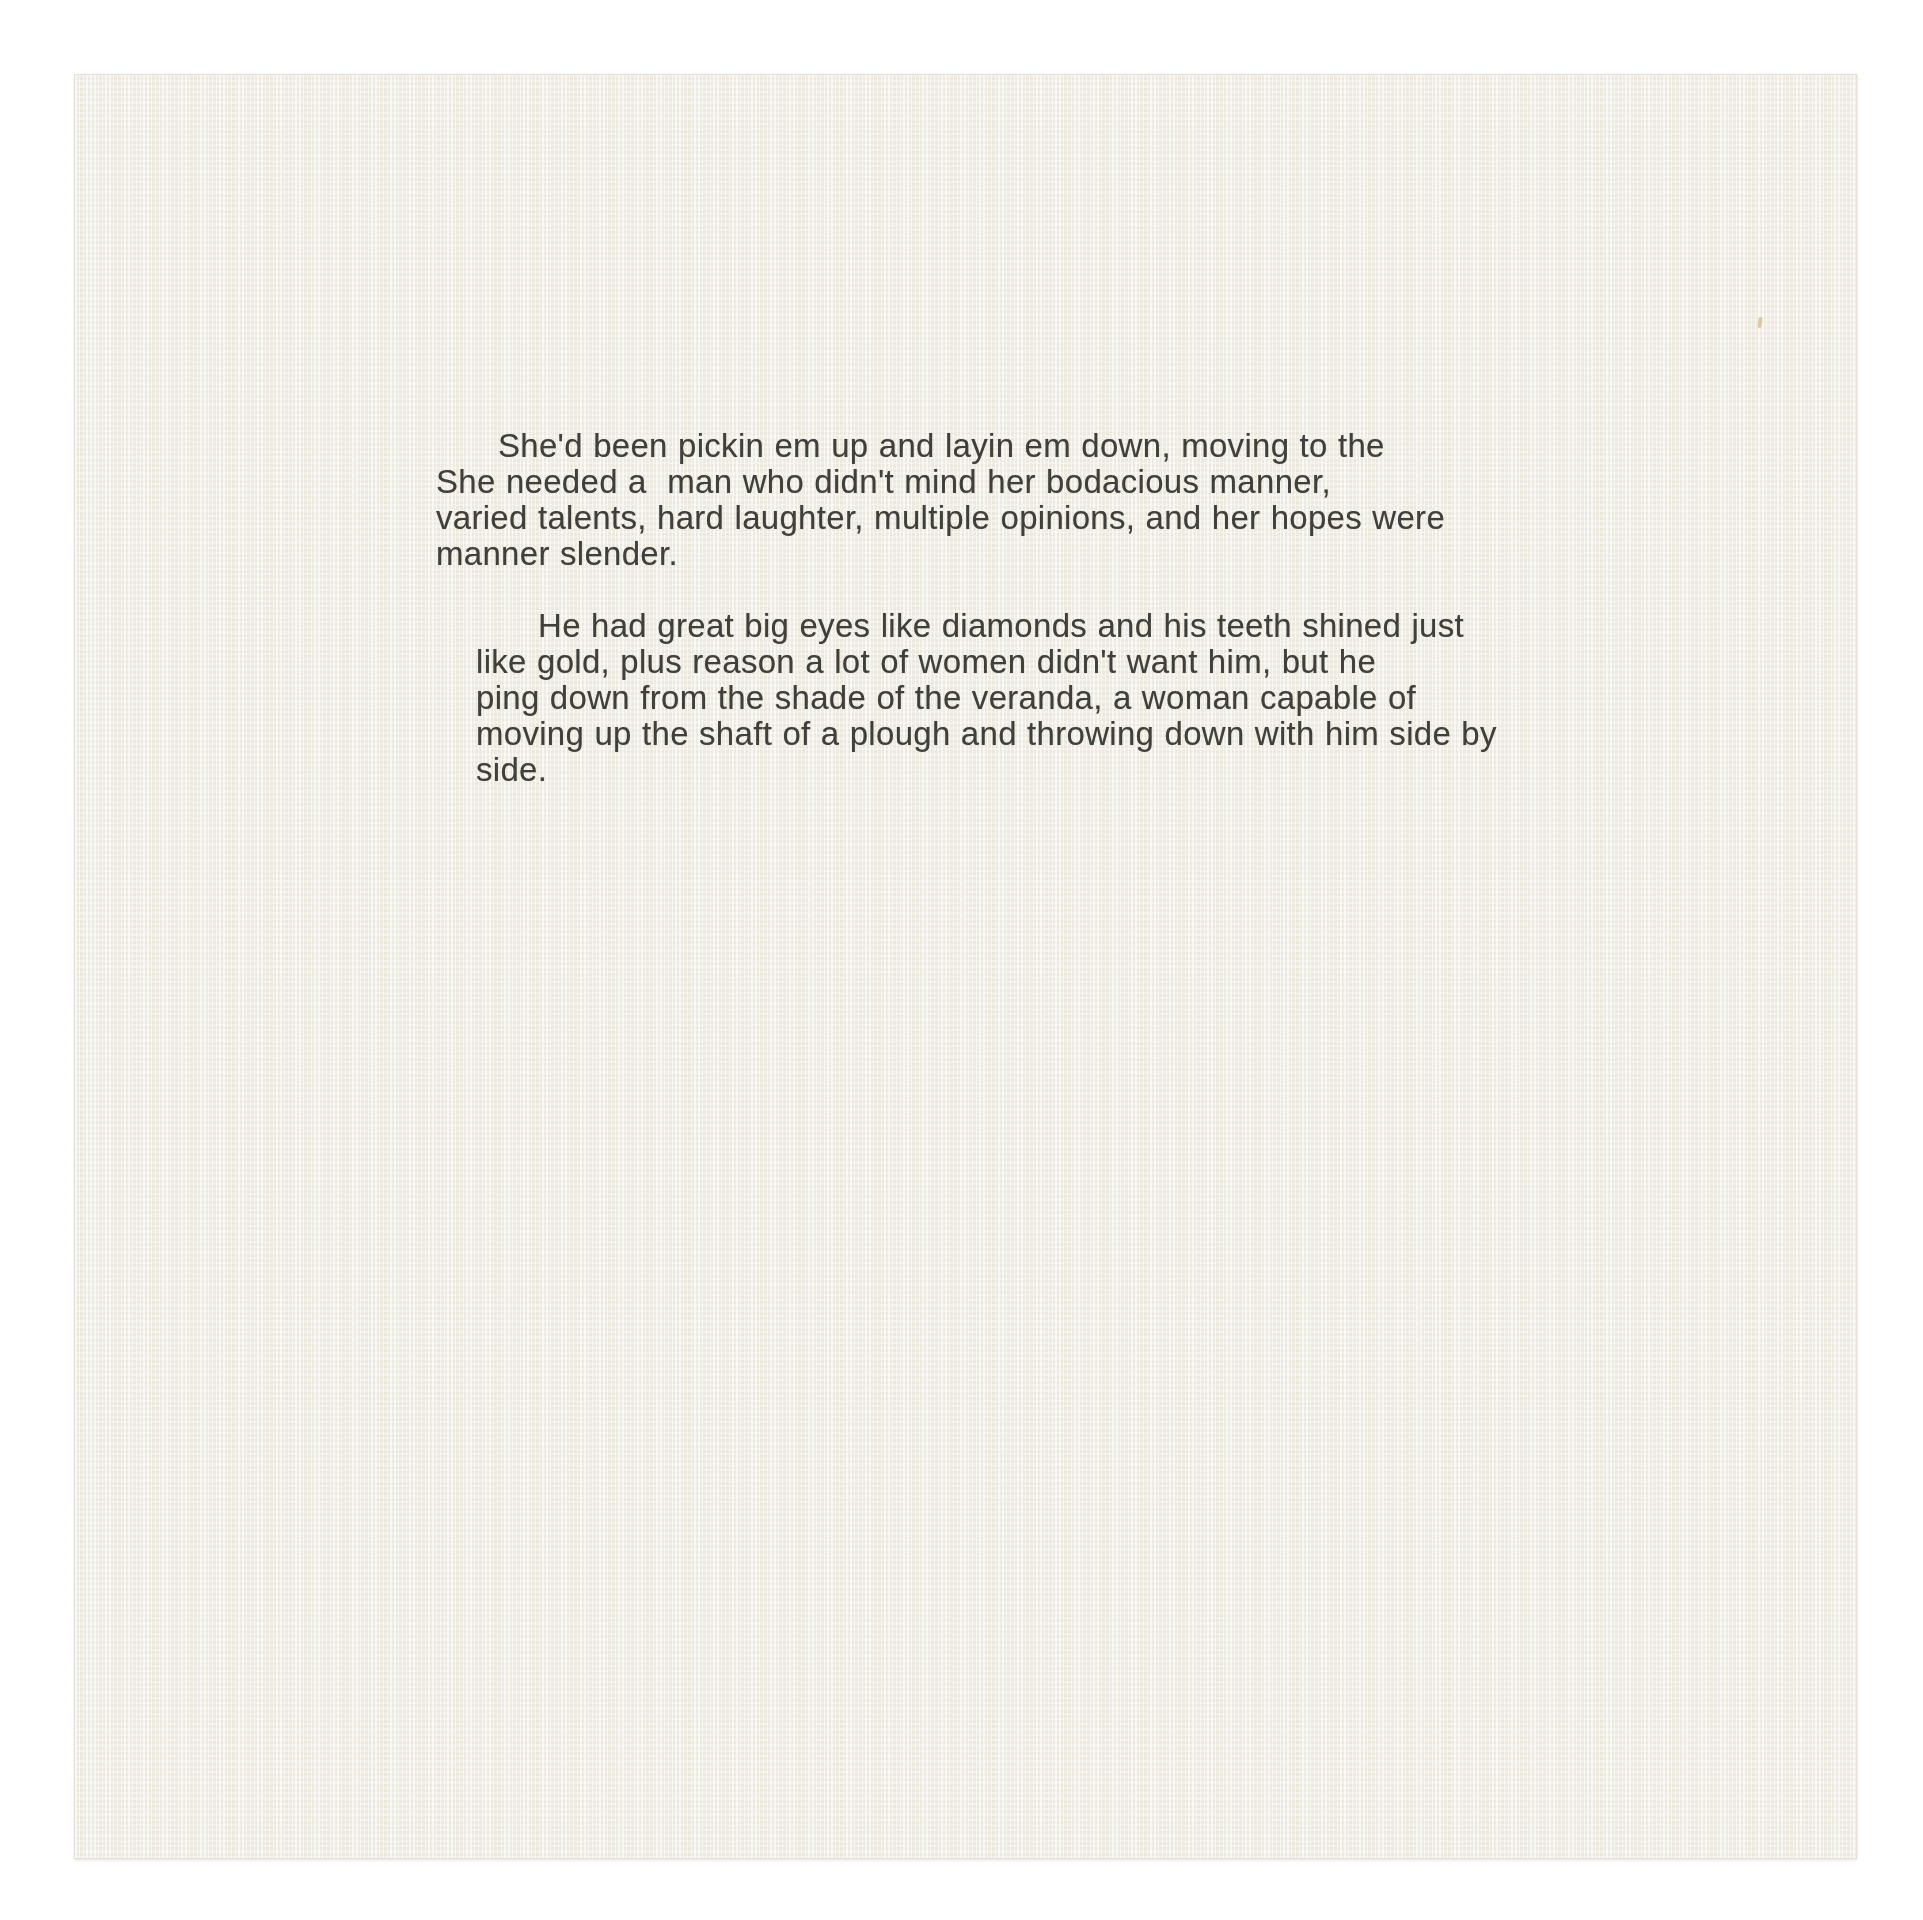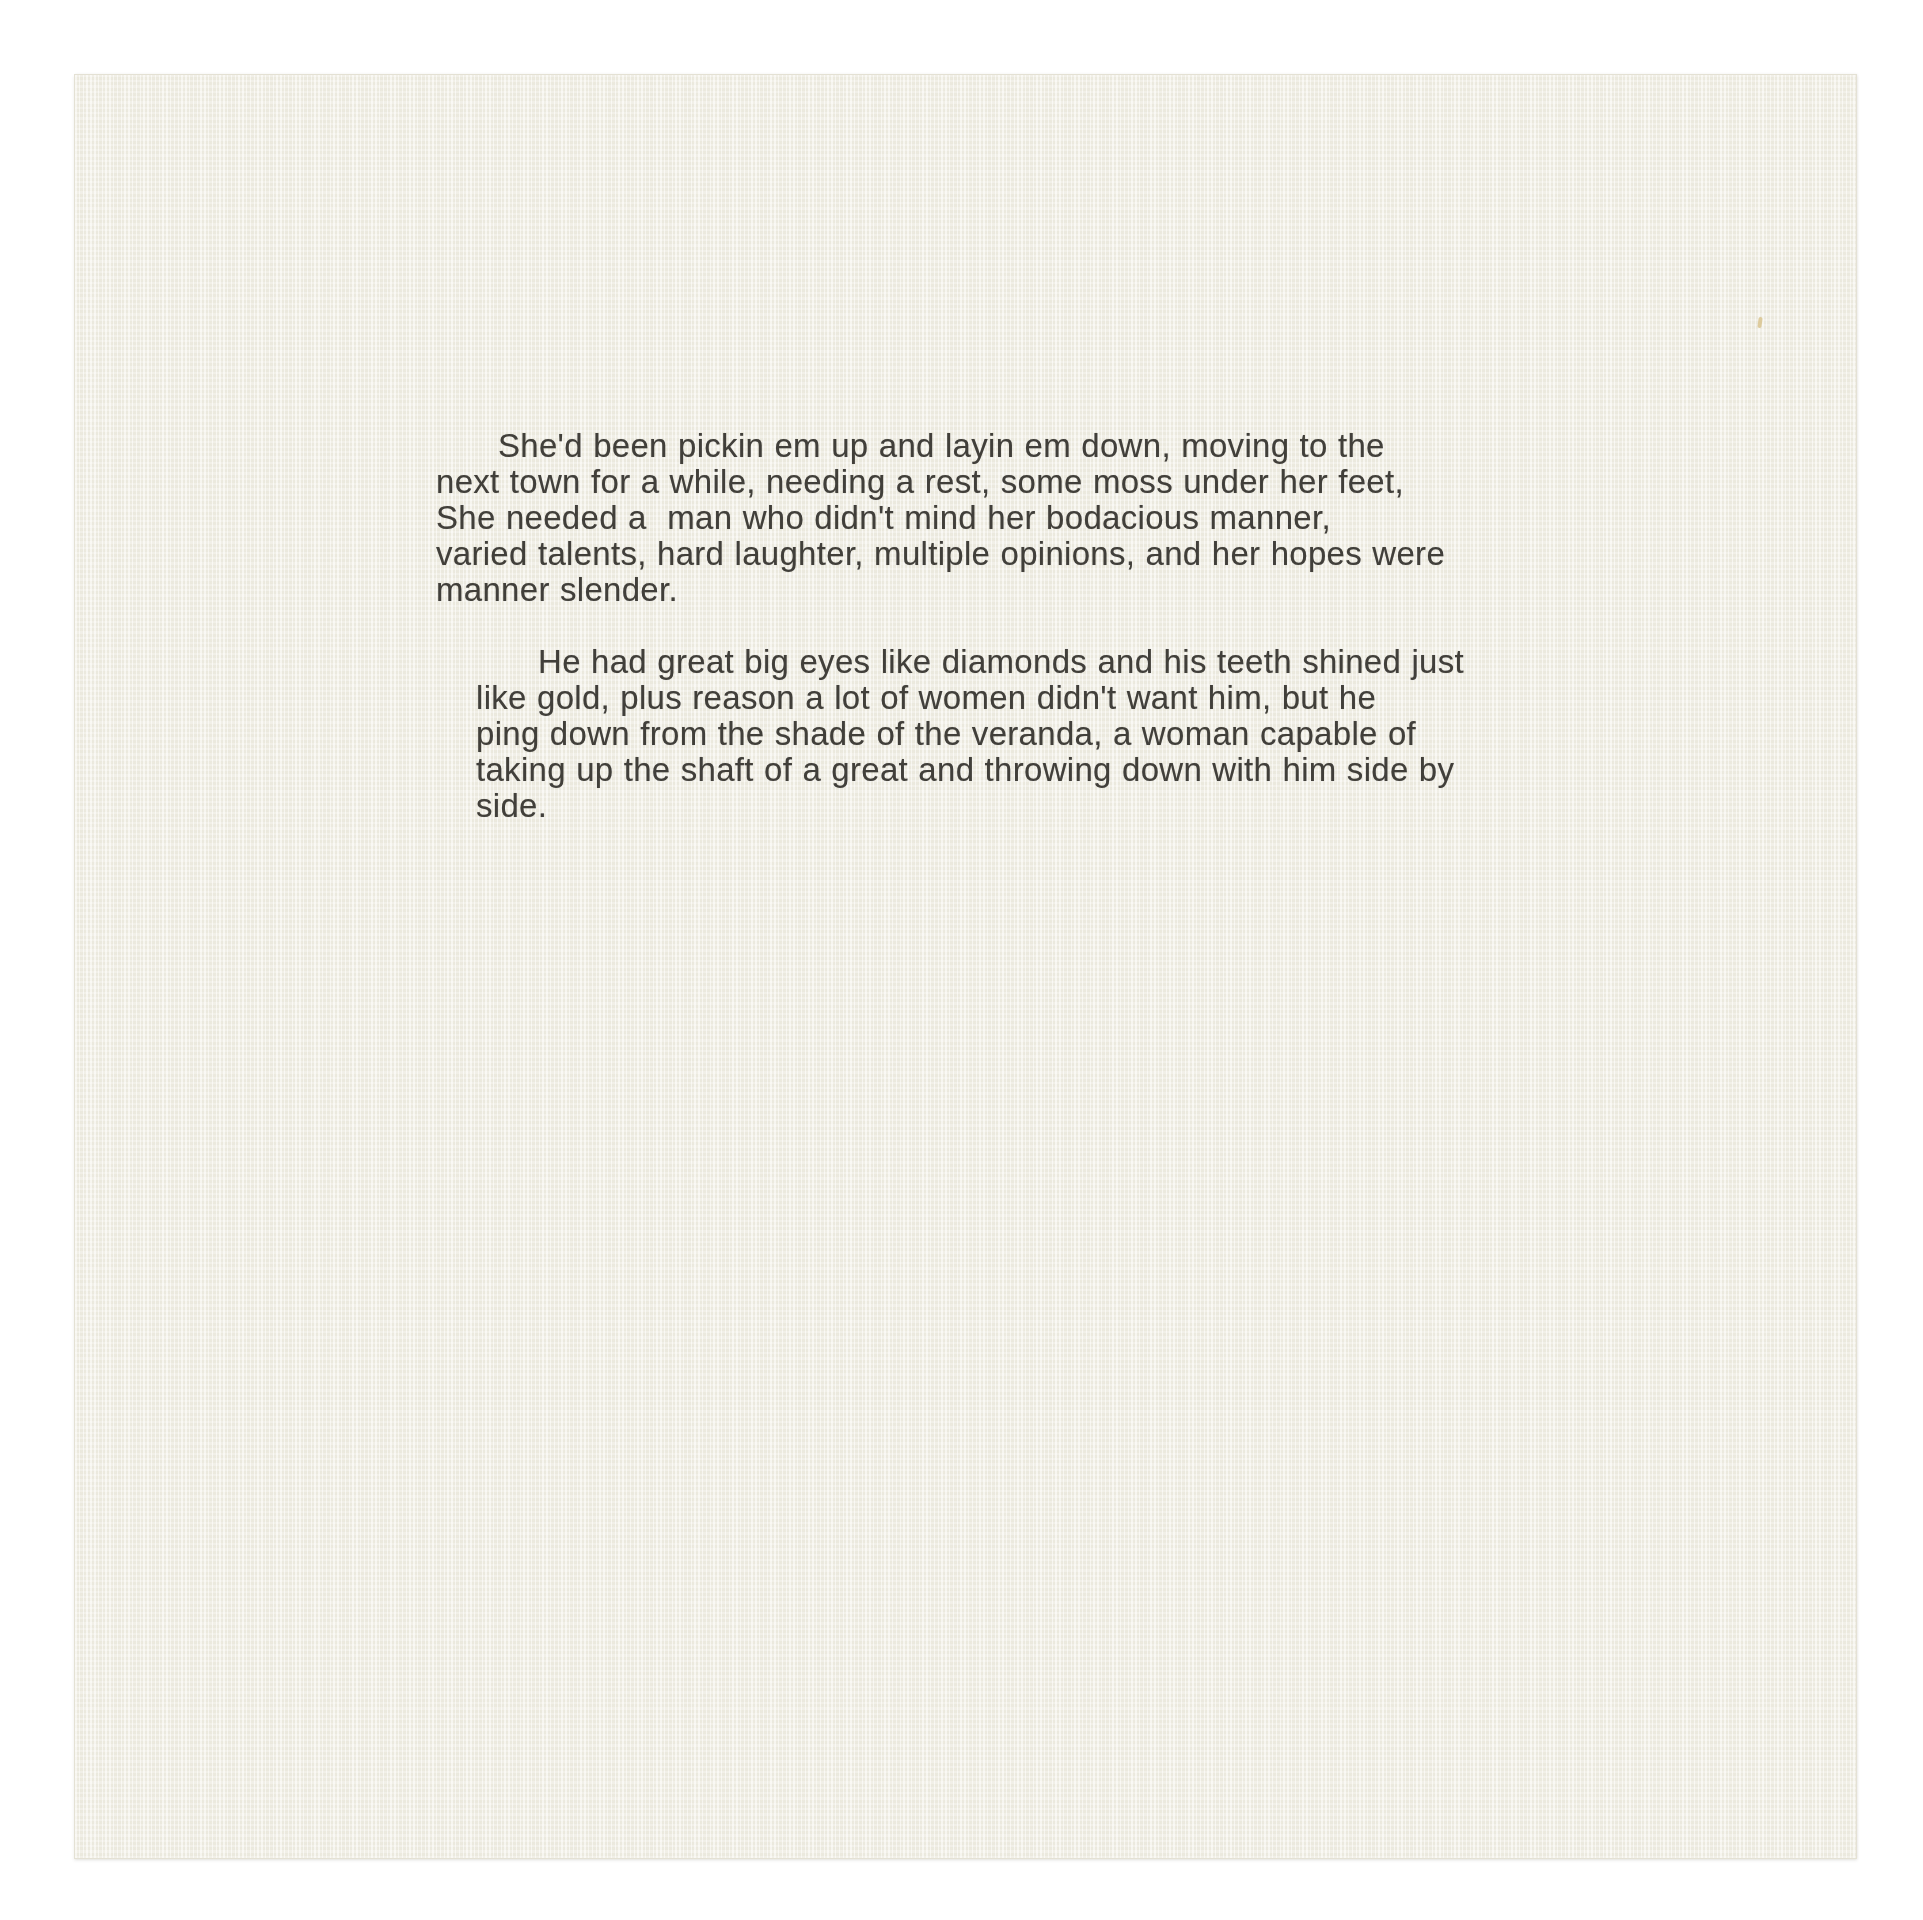--- a/index.html
+++ b/index.html
@@ -75,30 +75,29 @@
 <div class="scan-surround" style="background-color: rgb(255, 255, 255);">
 
   <div class="paper" style="background-color: rgb(240, 238, 227);">
 
     <span class="paper-speck" style="background-color: rgb(217, 196, 143);"></span>
 
     <div class="text-block" style="color: rgb(65, 63, 58);">
 
       <div class="paragraph">
         <div class="text-line first">She'd been pickin em up and layin em down, moving to the</div>
-        <div class="text-line">next town for a while, needing a rest, some moss under her feet,</div>
         <div class="text-line">She needed a  man who didn't mind her bodacious manner,</div>
         <div class="text-line">varied talents, hard laughter, multiple opinions, and her hopes were</div>
         <div class="text-line">manner slender.</div>
       </div>
 
       <div class="paragraph">
         <div class="text-line first">He had great big eyes like diamonds and his teeth shined just</div>
         <div class="text-line">like gold, plus reason a lot of women didn't want him, but he</div>
         <div class="text-line">ping down from the shade of the veranda, a woman capable of</div>
-        <div class="text-line">taking up the shaft of a great and throwing down with him side by</div>
+        <div class="text-line">moving up the shaft of a plough and throwing down with him side by</div>
         <div class="text-line">side.</div>
       </div>
 
     </div>
   </div>
 </div>
 
 
 </body></html>

